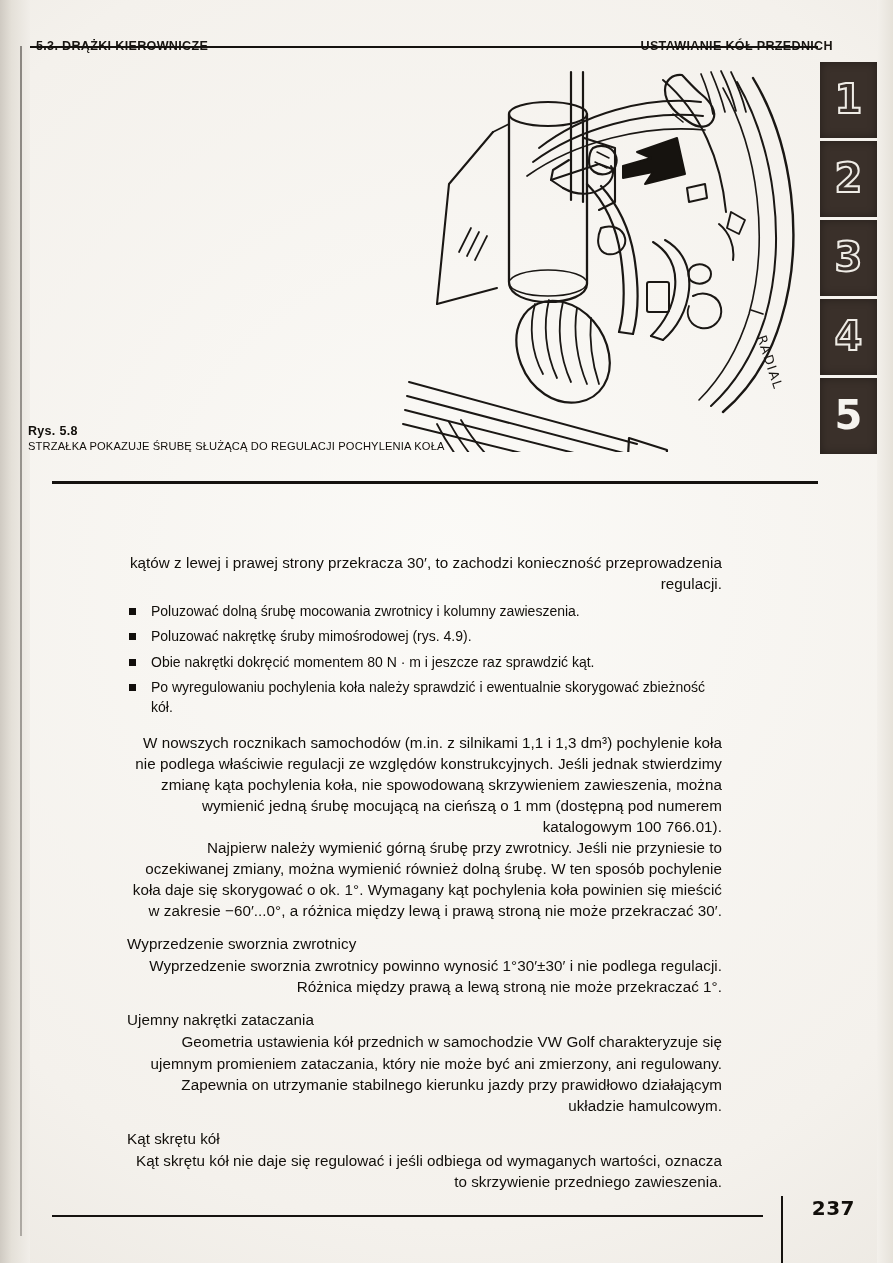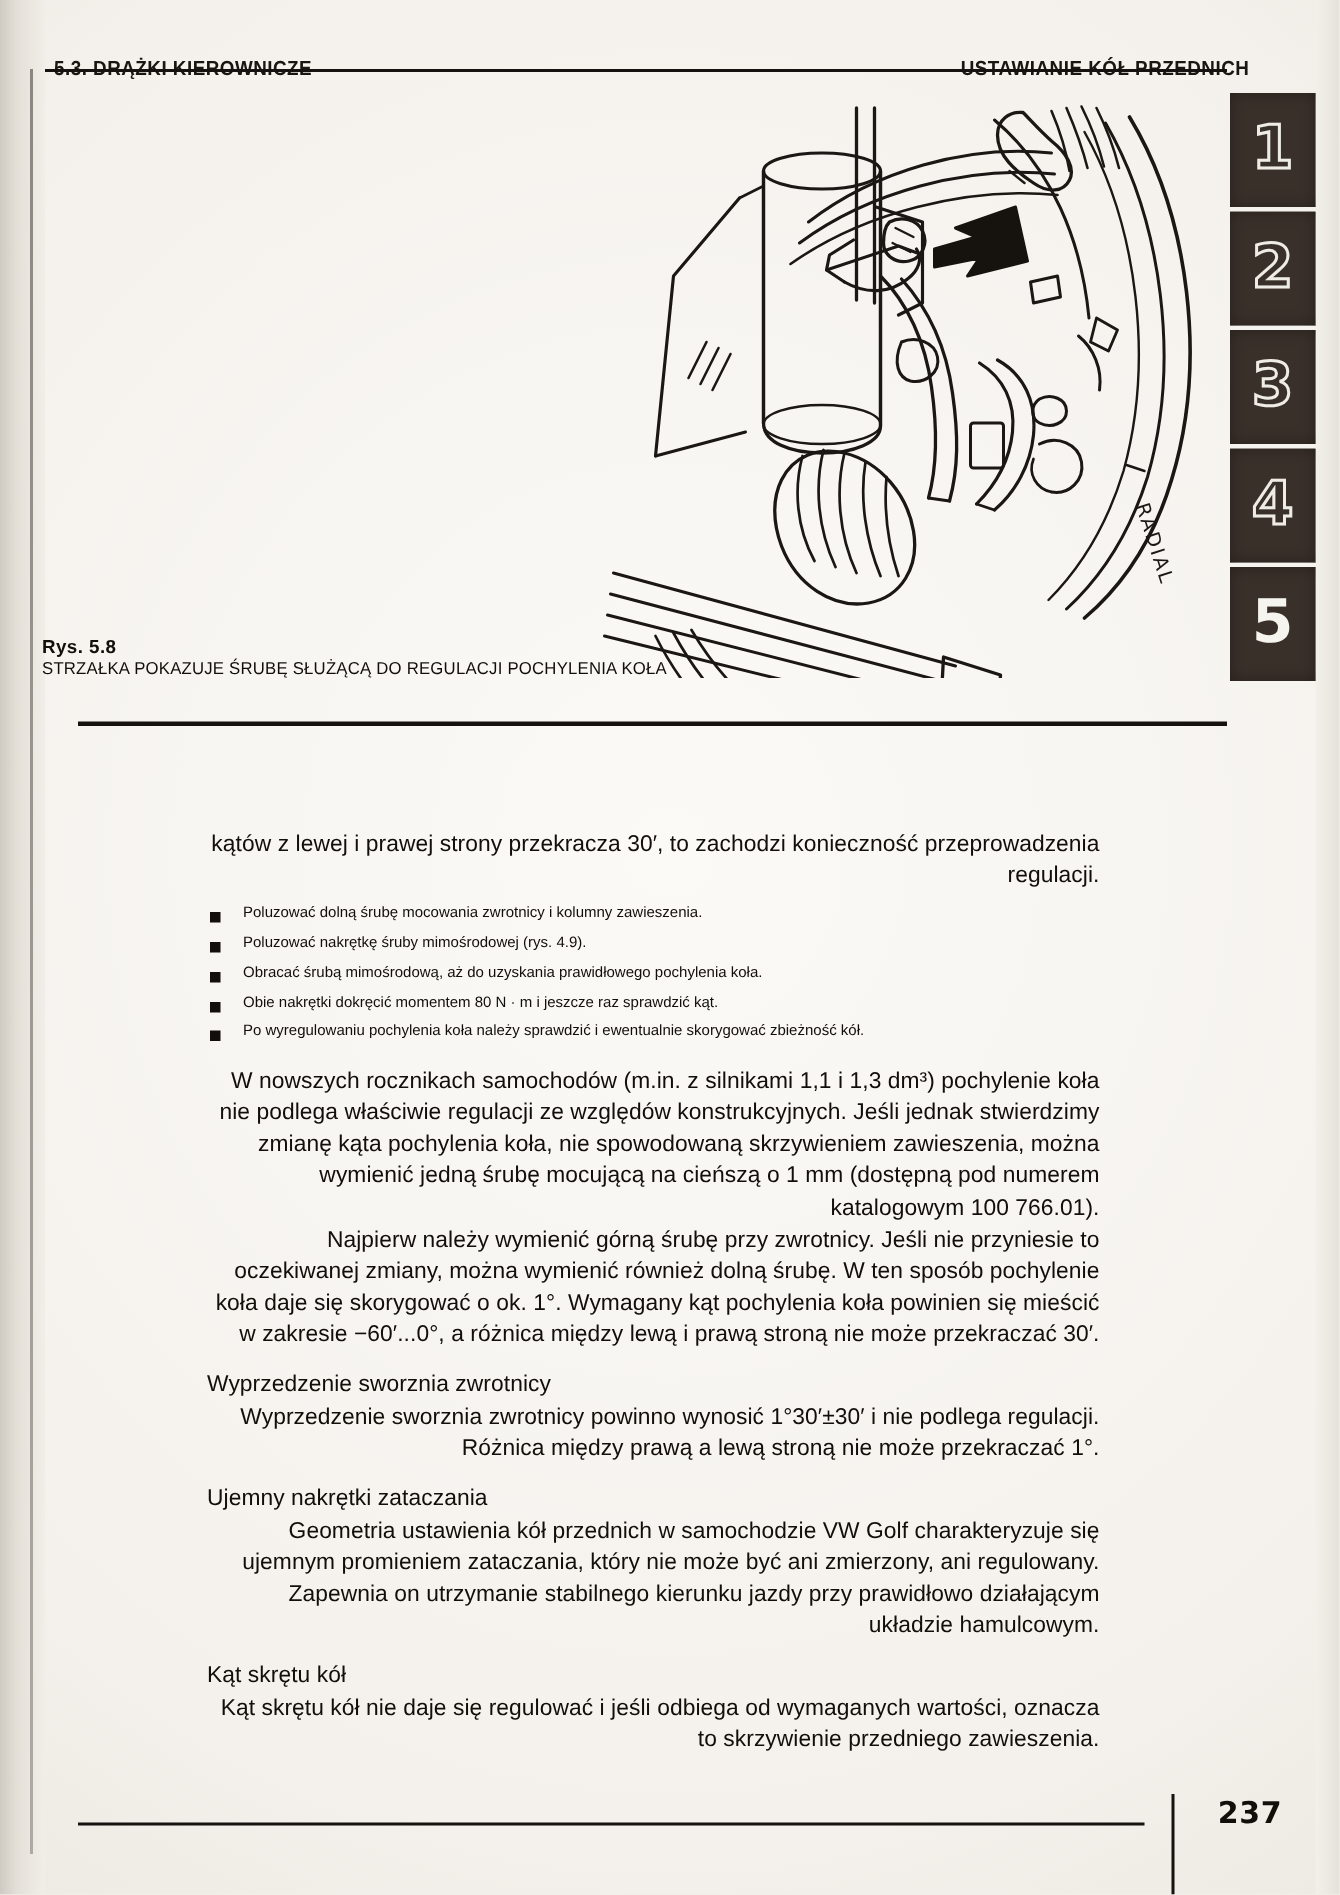--- a/index.html
+++ b/index.html
@@ -100,38 +100,38 @@
     white-space:nowrap;
   }
 
   #rule-mid{
     position:absolute;left:52px;right:75px;top:481px;height:2.6px;
     background:#15120f;
   }
 
   
   #body{
-    position:absolute;left:138px;top:552px;width:595px;
+    position:absolute;left:127px;top:552px;width:595px;
   }
   #body p{
     margin:0;
     font-size:15.2px;
     line-height:1.385;
     letter-spacing:.05px;
     text-align:right;
   }
   p.just{ text-align:justify; }
   p.flow{ text-align:left; }
 
   .bullets{ margin:8px 0 0 0; }
   .bul{
     position:relative;
     padding-left:24px;
     margin-bottom:6px;
-    font-size:10px;line-height:1.385;
+    font-size:14px;line-height:1.385;
   }
   .bul .sq{
     position:absolute;left:2px;top:6px;
     width:7px;height:7px;background:#15120f;
   }
   .gap{ height:9px; }
 
   h3.sec{
     margin:14px 0 3px 0;
     font-size:15.2px;font-weight:normal;letter-spacing:.05px;
@@ -304,21 +304,20 @@
       <div class="bul">
         <span class="sq"></span>
         <span>Poluzować dolną śrubę mocowania zwrotnicy i kolumny zawieszenia.</span>
       </div>
       <div class="bul">
         <span class="sq"></span>
         <span>Poluzować nakrętkę śruby mimośrodowej (rys. 4.9).</span>
       </div>
       <div class="bul">
         <span class="sq"></span>
-        <span>Obracać śrubą mimośrodową, aż do uzyskania prawidłowego pochylenia koła.</span>
       </div>
       <div class="bul">
         <span class="sq"></span>
         <span>Obie nakrętki dokręcić momentem 80 N · m i jeszcze raz sprawdzić kąt.</span>
       </div>
       <div class="bul">
         <span class="sq"></span>
         <span>Po wyregulowaniu pochylenia koła należy sprawdzić i ewentualnie skorygować zbieżność kół.</span>
       </div>
     </div>

